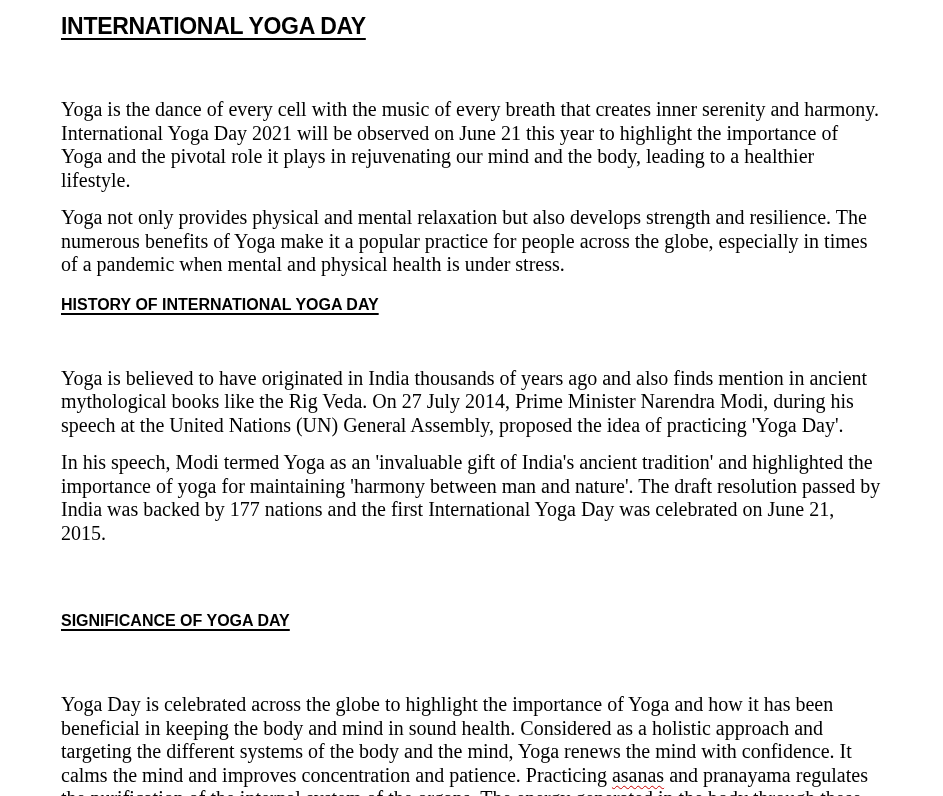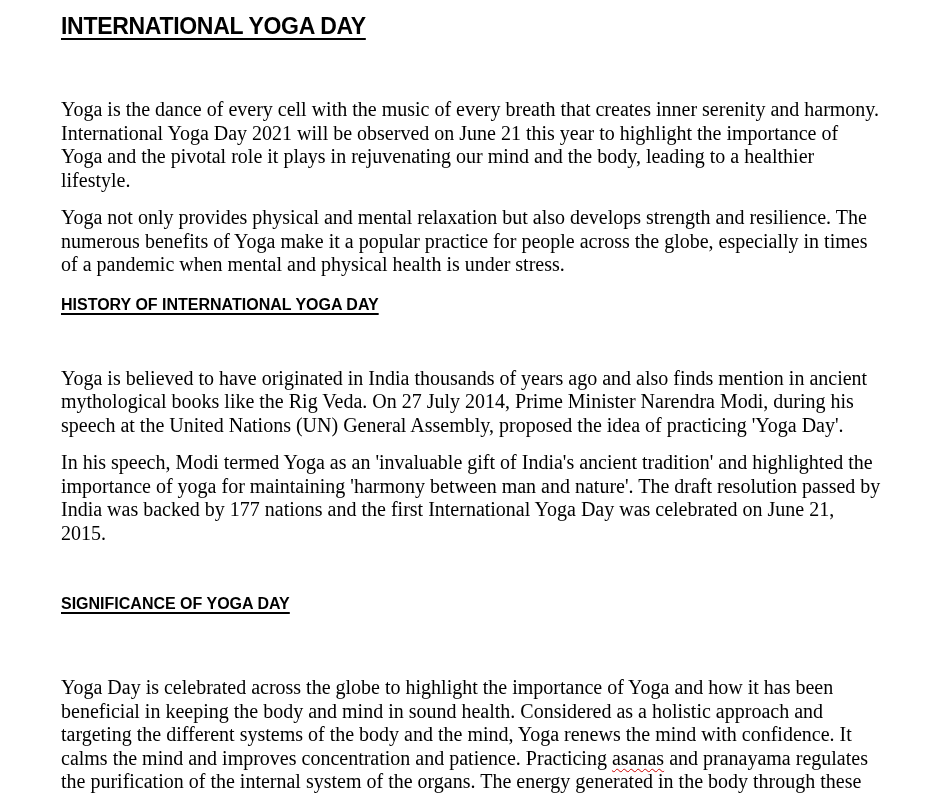--- a/index.html
+++ b/index.html
@@ -46,21 +46,21 @@
     font-size: 16px;
     line-height: 20px;
     margin: 18px 0 0 0;
     color: var(--text-color);
   }
   .section-heading .underlined {
     text-decoration-thickness: 1.5px;
     text-underline-offset: 3px;
   }
   .section-heading.spaced {
-    margin-top: 49px;
+    margin-top: 66px;
   }
   .body-para {
     font-family: "Liberation Serif", serif;
     font-size: 20px;
     line-height: 23.5px;
     margin: 14px 0 0 0;
     max-width: 821px;
     color: var(--text-color);
   }
   .body-para.after-title {

